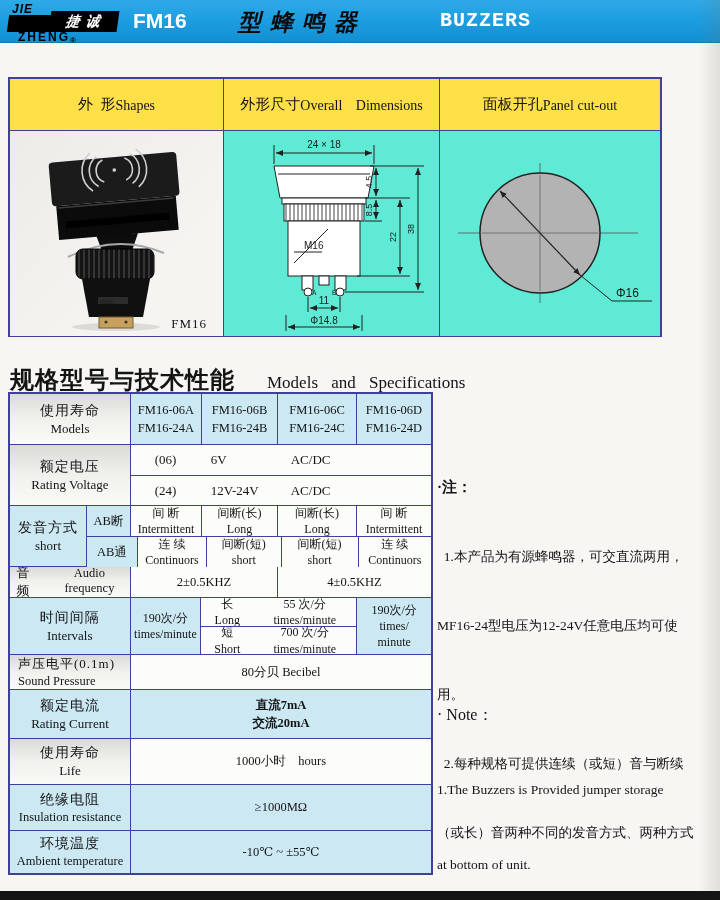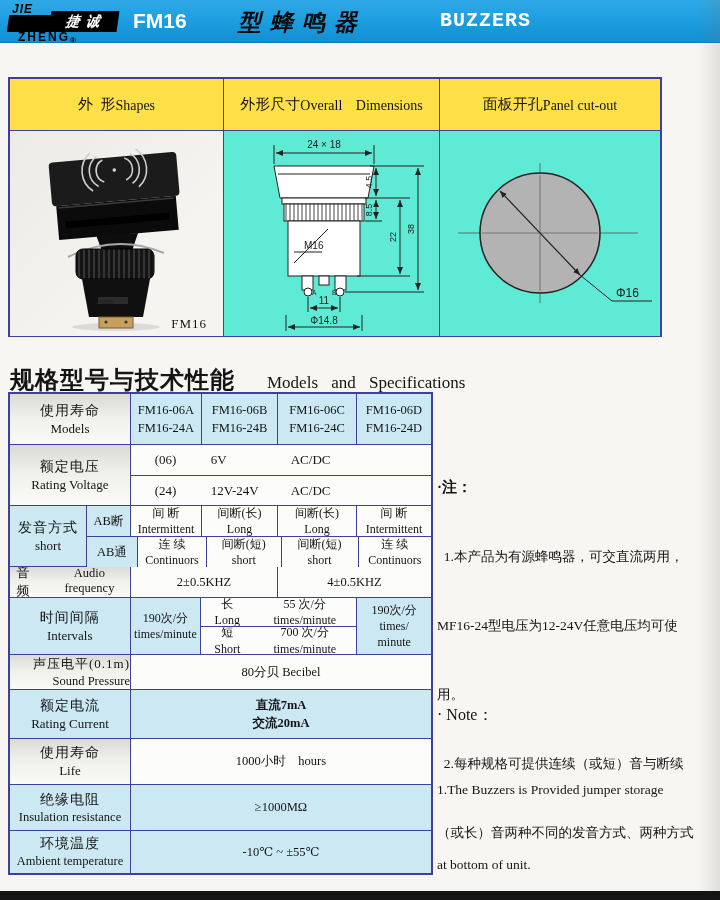--- a/index.html
+++ b/index.html
@@ -364,21 +364,21 @@
         </div>
       </div>
       <div class="cell bl bg-cyan" style="width:75px">
         <div class="v2">190次/分</div>
         <div class="v2">times/</div>
         <div class="v2">minute</div>
       </div>
     </div>
 
     <div class="srow bt" style="height:34px">
-      <div class="cell lbl-gray" style="width:120px;align-items:flex-end;padding-left:22px">
+      <div class="cell lbl-gray" style="width:120px;align-items:flex-start;padding-left:8px">
         <div class="cn" style="font-size:13px">声压电平(0.1m)</div>
         <div class="en" style="font-size:12.5px">Sound Pressure</div>
       </div>
       <div class="cell bl bg-white" style="width:301px">
         <div class="v">80分贝  Becibel</div>
       </div>
     </div>
 
     <div class="srow bt" style="height:48px">
       <div class="cell bg-cyan" style="width:120px">

